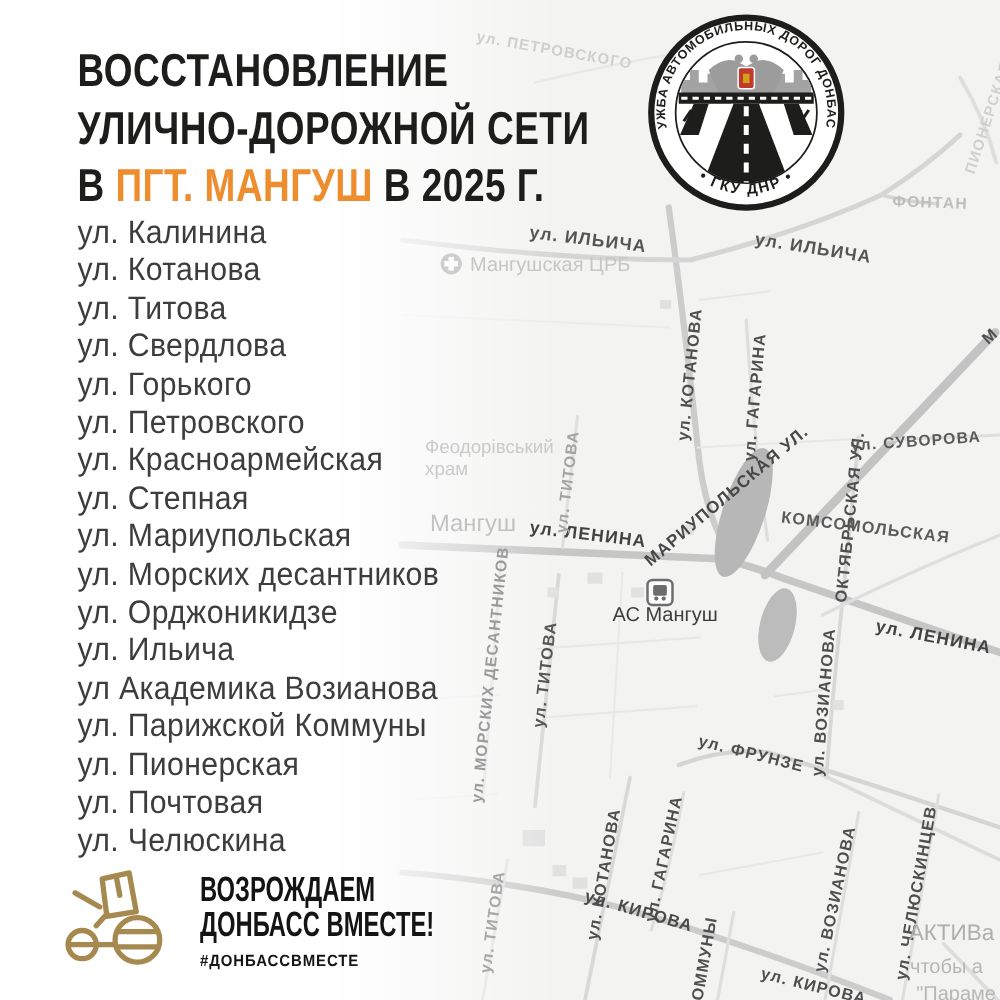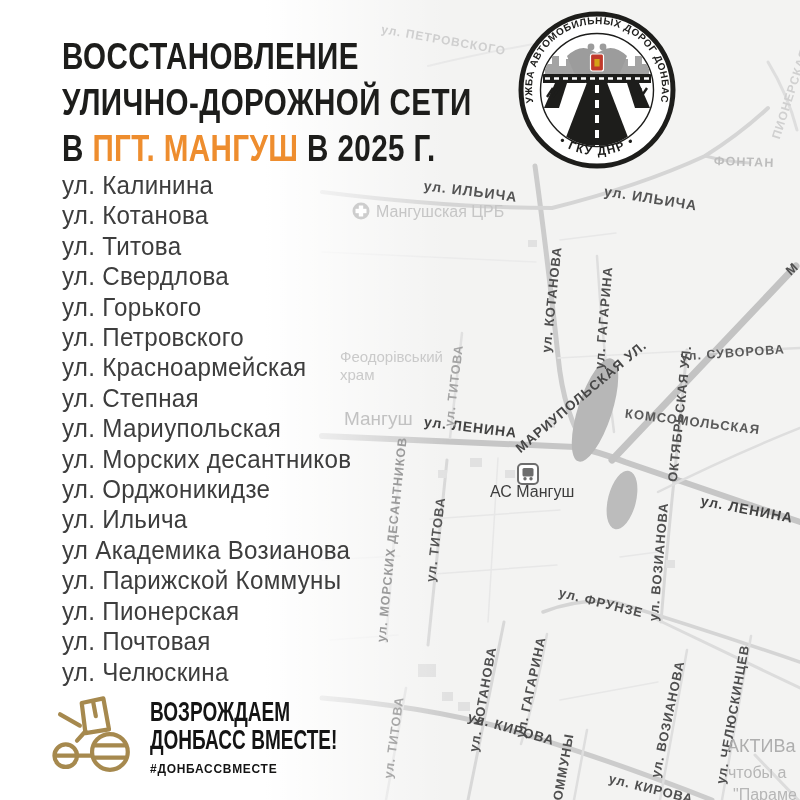--- a/index.html
+++ b/index.html
@@ -27,21 +27,21 @@
            transform:scaleX(.93);transform-origin:0 0;white-space:nowrap;}
 
   
   .emblem{position:absolute;left:515px;top:8px;width:164px;height:164px;z-index:6;}
   .ring-text{font-family:"Liberation Sans",sans-serif;font-weight:bold;font-size:10px;fill:#1d1d1b;letter-spacing:.6px;}
   .ring-text-b{font-family:"Liberation Sans",sans-serif;font-weight:bold;font-size:12px;fill:#1d1d1b;letter-spacing:1.5px;}
 
   
   .footer{position:absolute;left:46px;top:690px;z-index:6;display:flex;gap:10px;align-items:flex-start;}
   .f-icon{width:94px;height:90px;flex:0 0 auto;}
-  .f-text{padding-top:8px;}
+  .f-text{padding-top:8px;margin-left:10px;}
   .f-line{font-size:28px;line-height:28px;font-weight:bold;color:#141414;white-space:nowrap;
           transform:scaleX(.68);transform-origin:0 0;}
   .f-hash{margin-top:7px;font-size:13px;font-weight:bold;color:#141414;letter-spacing:.8px;
           transform:scaleX(.92);transform-origin:0 0;white-space:nowrap;}
 </style>
 </head>
 <body>
 
 <div class="canvas">
 

